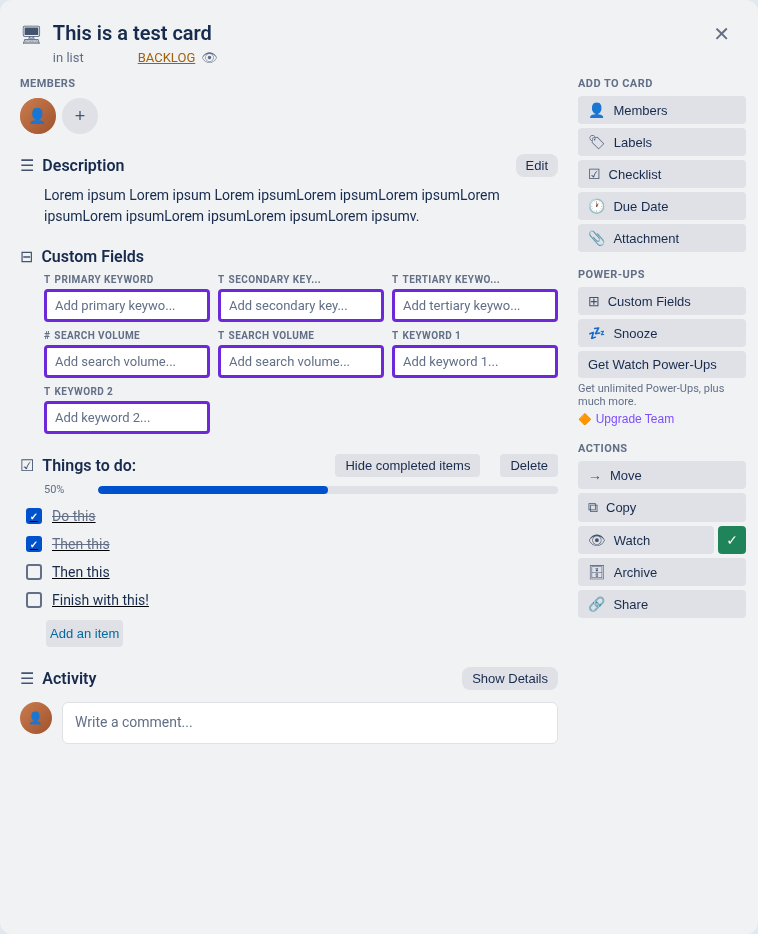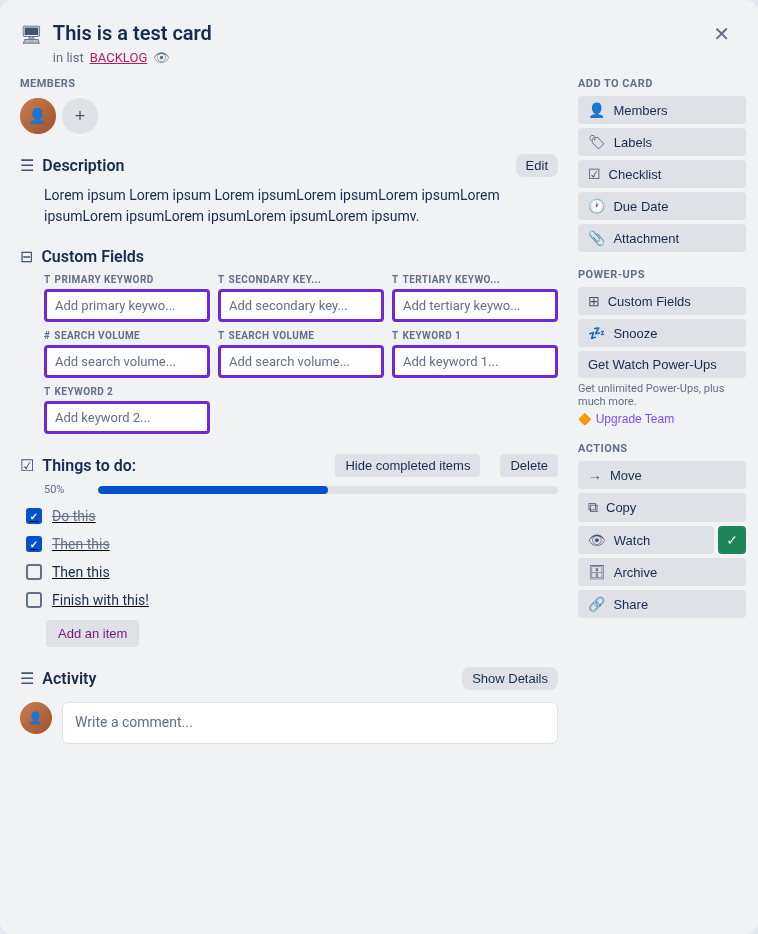--- a/index.html
+++ b/index.html
@@ -45,21 +45,22 @@
     }
     .card-list-info {
       font-size: 13px;
       color: #626f86;
       margin-top: 4px;
       display: flex;
       align-items: flex-end;
       gap: 6px;
     }
     .card-list-info a {
-      color: #be185d;
+      color: #a16207;
+      margin-left: 48px;
     }
     .eye-icon {
       color: #626f86;
       font-size: 13px;
     }
     .close-btn {
       background: none;
       border: none;
       cursor: pointer;
       color: #626f86;
@@ -331,23 +332,23 @@
       color: #172b4d;
     }
     .item-text.strikethrough {
       text-decoration: line-through;
       color: #626f86;
     }
     .add-item-btn {
       background: #dfe1e6;
       border: none;
       cursor: pointer;
-      color: #701a75;
-      font-size: 13px;
-      padding: 6px 12px;
+      color: #0369a1;
+      font-size: 13px;
+      padding: 6px 4px;
       border-radius: 4px;
       margin-top: 8px;
       margin-left: 26px;
     }
     
     .activity-section {
       margin-bottom: 20px;
     }
     .activity-header {
       display: flex;

